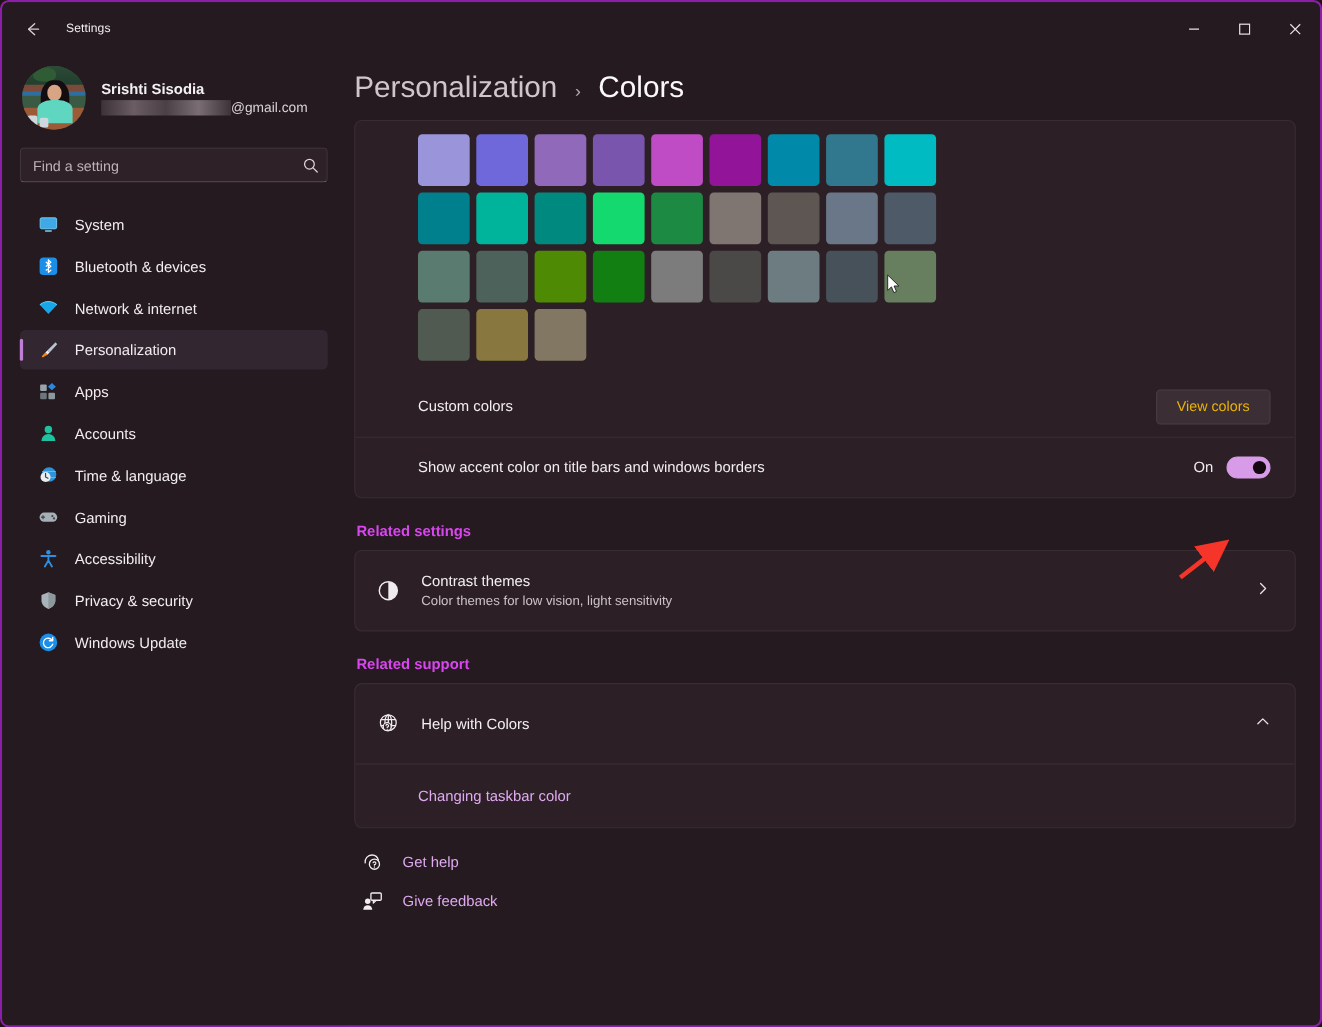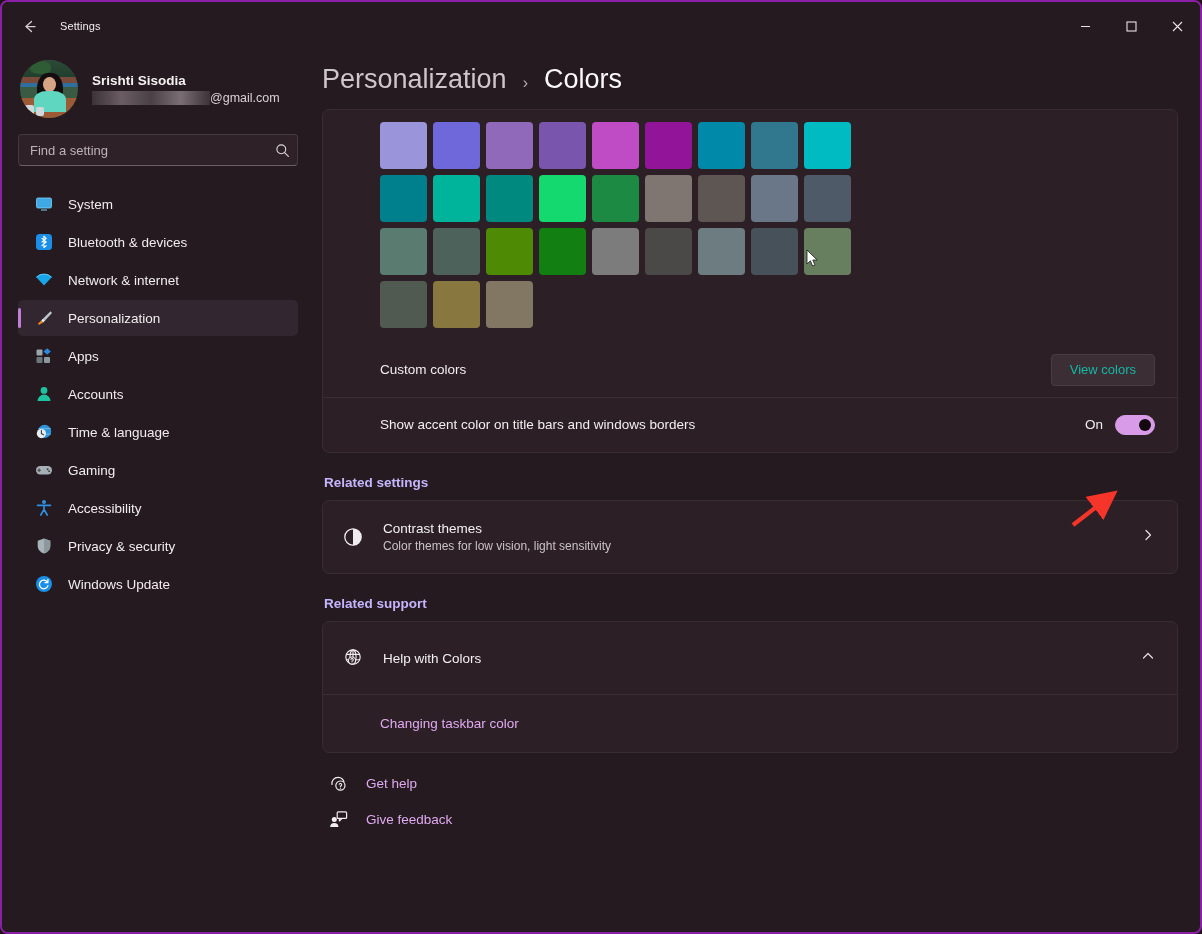--- a/index.html
+++ b/index.html
@@ -129,21 +129,21 @@
   }
   .row + .row::before {
     content: ""; position: absolute; left: 0; right: 0; top: 0; height: 1px; background: #3a2d34;
   }
   .row-label { font-size: 13.5px; color: #f2edef; }
   .row-right { margin-left: auto; display: flex; align-items: center; gap: 12px; }
 
   .btn {
     height: 32px; padding: 0 18px;
     background: #3b2e35; border: 1px solid #4b3c44;
-    border-radius: 4px; color: #14b8a6; font-size: 13px;
+    border-radius: 4px; color: #eab308; font-size: 13px;
     display: flex; align-items: center; justify-content: center;
     font-family: "Liberation Sans", sans-serif;
   }
 
   .toggle-state { font-size: 13.5px; color: #f1ecef; }
   .toggle {
     width: 40px; height: 20px; border-radius: 10px;
     position: relative; flex: 0 0 40px;
   }
   .toggle.off { background: #2a1f25; border: 1px solid #b6abb1; }
@@ -151,21 +151,21 @@
     position: absolute; left: 3px; top: 3px;
     width: 12px; height: 12px; border-radius: 50%; background: #d7cfd4;
   }
   .toggle.on { background: #d79be8; border: 1px solid #d79be8; }
   .toggle.on .knob {
     position: absolute; right: 3px; top: 3px;
     width: 12px; height: 12px; border-radius: 50%; background: #13090f;
   }
 
   .section-head {
-    font-size: 13.5px; color: #c4b5fd; font-weight: bold;
+    font-size: 13.5px; color: #d946ef; font-weight: bold;
     margin: 22px 0 10px 2px;
   }
 
   .link-row {
     min-height: 72px; display: flex; align-items: center;
     padding: 0 22px 0 16px; gap: 16px; position: relative;
   }
   .lr-icon { width: 28px; height: 28px; display: flex; align-items: center; justify-content: center; color: #f0ebee; flex: 0 0 28px; }
   .lr-text { display: flex; flex-direction: column; gap: 3px; }
   .lr-title { font-size: 13.5px; color: #f4f0f2; }

